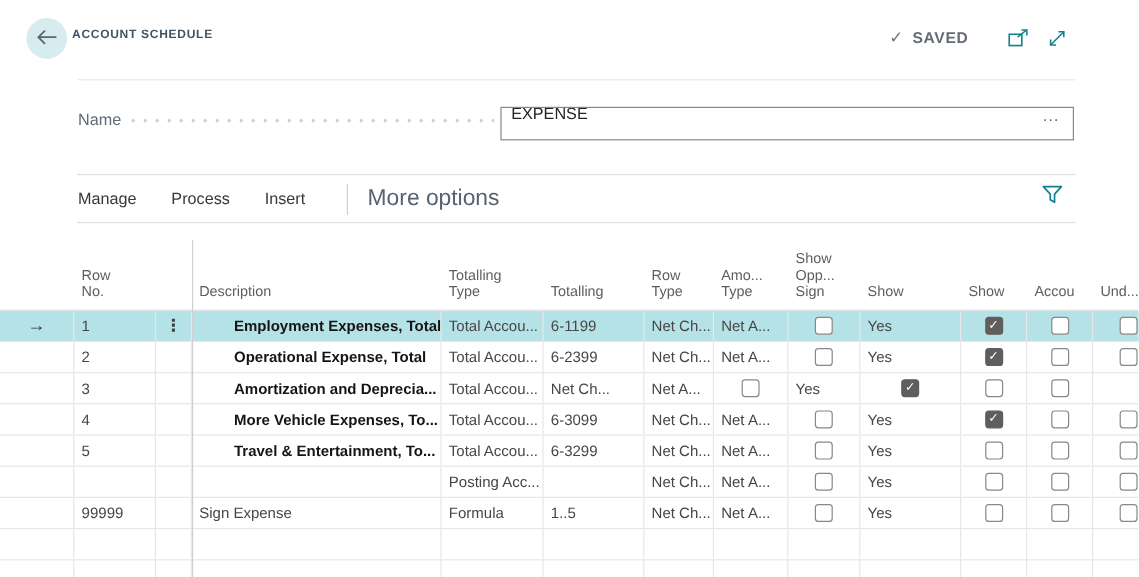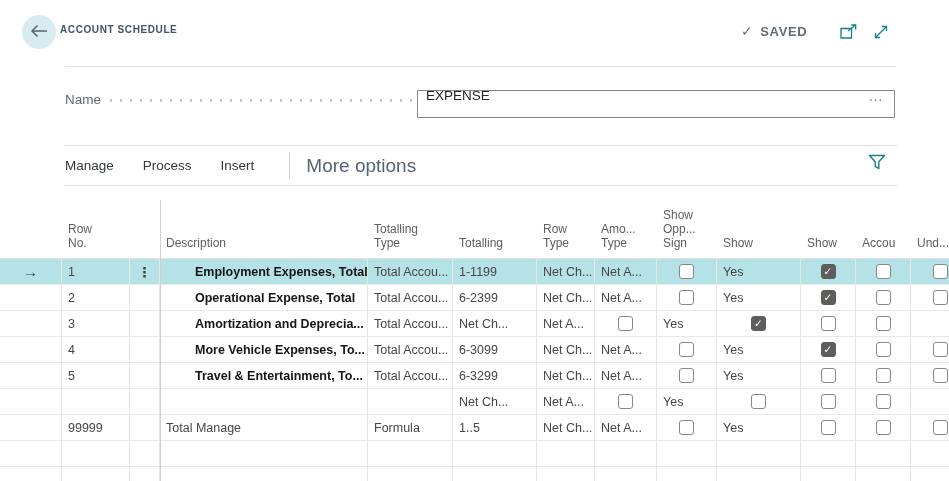--- a/index.html
+++ b/index.html
@@ -160,21 +160,21 @@
       <div class="t-row selected">
         <div class="t-cell c-sel">
           <span class="sel-arrow">→</span>
         </div>
         <div class="t-cell ">1</div>
         <div class="t-cell c-menu">
           <span class="row-menu">⋮</span>
         </div>
         <div class="t-cell desc-bold desc-indent">Employment Expenses, Total</div>
         <div class="t-cell ">Total Accou...</div>
-        <div class="t-cell ">1-1199</div>
+        <div class="t-cell ">6-1199</div>
         <div class="t-cell ">Net Ch...</div>
         <div class="t-cell ">Net A...</div>
         <div class="t-cell  c-cb">
           <span class="cb"></span>
         </div>
         <div class="t-cell ">Yes</div>
         <div class="t-cell  c-cb">
           <span class="cb checked">✓</span>
         </div>
         <div class="t-cell  c-cb">
@@ -273,20 +273,21 @@
         </div>
         <div class="t-cell  c-cb">
           <span class="cb"></span>
         </div>
       </div>
       <div class="t-row">
         <div class="t-cell c-sel"></div>
         <div class="t-cell "></div>
         <div class="t-cell c-menu"></div>
         <div class="t-cell "></div>
+        <div class="t-cell ">Posting Acc...</div>
         <div class="t-cell "></div>
         <div class="t-cell ">Net Ch...</div>
         <div class="t-cell ">Net A...</div>
         <div class="t-cell  c-cb">
           <span class="cb"></span>
         </div>
         <div class="t-cell ">Yes</div>
         <div class="t-cell  c-cb">
           <span class="cb"></span>
         </div>
@@ -294,21 +295,21 @@
           <span class="cb"></span>
         </div>
         <div class="t-cell  c-cb">
           <span class="cb"></span>
         </div>
       </div>
       <div class="t-row">
         <div class="t-cell c-sel"></div>
         <div class="t-cell ">99999</div>
         <div class="t-cell c-menu"></div>
-        <div class="t-cell ">Total Manage</div>
+        <div class="t-cell ">Sign Expense</div>
         <div class="t-cell ">Formula</div>
         <div class="t-cell ">1..5</div>
         <div class="t-cell ">Net Ch...</div>
         <div class="t-cell ">Net A...</div>
         <div class="t-cell  c-cb">
           <span class="cb"></span>
         </div>
         <div class="t-cell ">Yes</div>
         <div class="t-cell  c-cb">
           <span class="cb"></span>

